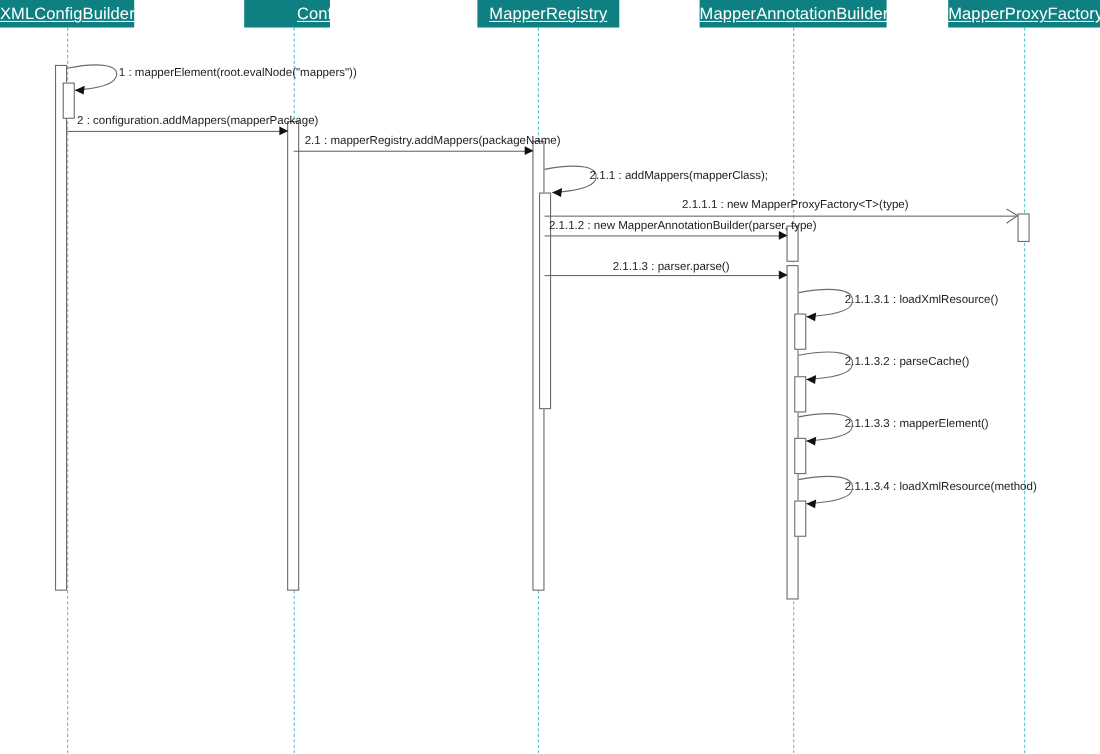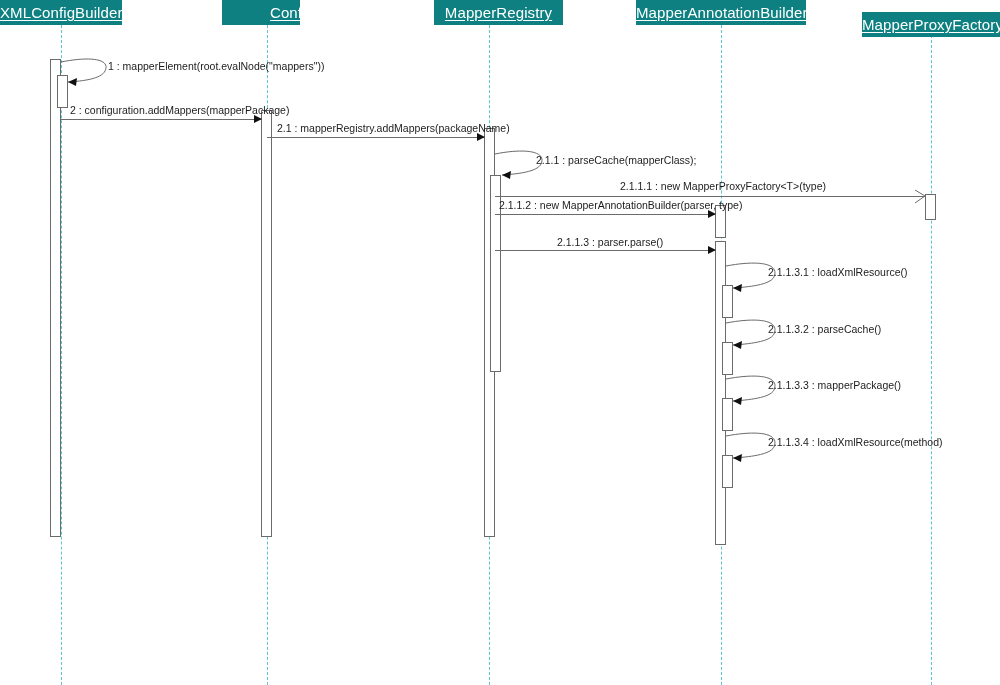--- a/index.html
+++ b/index.html
@@ -92,21 +92,21 @@
   </div>
   <div class="lifeline-head" style="left:222px; width:78px;  top:0;padding-left:48px;">
     <span>Configuration</span>
   </div>
   <div class="lifeline-head" style="left:434px; width:129px; top:0;">
     <span>MapperRegistry</span>
   </div>
   <div class="lifeline-head" style="left:636px; width:170px; top:0;">
     <span>MapperAnnotationBuilder</span>
   </div>
-  <div class="lifeline-head" style="left:862px; width:138px; top:12px;">
+  <div class="lifeline-head" style="left:862px; width:138px; top:0;">
     <span>MapperProxyFactory</span>
   </div>
 
   <div class="activation" style="left:50px;  top:59px;  height:478px;"></div>
   <div class="activation" style="left:57px;  top:75px;  height:33px;"></div>
 
   <div class="activation" style="left:261px; top:110px; height:427px;"></div>
 
   <div class="activation" style="left:484px; top:128px; height:409px;"></div>
   <div class="activation" style="left:490px; top:175px; height:197px;"></div>
@@ -135,21 +135,21 @@
   <div class="msg-line" style="left:267px; top:137px; width:217px;"></div>
   <div class="arrow-solid" style="left:477px; top:133px;"></div>
   <div class="msg-label" style="left:277px; top:122px;">2.1 : mapperRegistry.addMappers(packageName)</div>
 
   <div class="selfloop" style="left:495px; top:150px;">
     <svg width="60" height="34" viewBox="0 0 60 34">
       <path d="M0,4 C30,-2 52,1 46,14 C42,22 22,24 7,25" fill="none" stroke="#6b6b6b" stroke-width="1"></path>
       <polygon points="7,25 16,21 15,29" fill="#111111"></polygon>
     </svg>
   </div>
-  <div class="msg-label" style="left:536px; top:154px;">2.1.1 : parseCache(mapperClass);</div>
+  <div class="msg-label" style="left:536px; top:154px;">2.1.1 : addMappers(mapperClass);</div>
 
   <div class="msg-line" style="left:495px; top:196px; width:430px;"></div>
   <div class="openarrow" style="left:913px; top:188px;">
     <svg width="16" height="18" viewBox="0 0 16 18">
       <path d="M2,2 L12,8 L2,15" fill="none" stroke="#6b6b6b" stroke-width="1"></path>
     </svg>
   </div>
   <div class="msg-label" style="left:620px; top:180px;">2.1.1.1 : new MapperProxyFactory&lt;T&gt;(type)</div>
 
   <div class="msg-line" style="left:495px; top:214px; width:220px;"></div>
@@ -175,21 +175,21 @@
     </svg>
   </div>
   <div class="msg-label" style="left:768px; top:323px;">2.1.1.3.2 : parseCache()</div>
 
   <div class="selfloop" style="left:726px; top:375px;">
     <svg width="62" height="34" viewBox="0 0 62 34">
       <path d="M0,4 C32,-2 54,1 48,15 C44,23 22,25 7,26" fill="none" stroke="#6b6b6b" stroke-width="1"></path>
       <polygon points="7,26 16,22 15,30" fill="#111111"></polygon>
     </svg>
   </div>
-  <div class="msg-label" style="left:768px; top:379px;">2.1.1.3.3 : mapperPackage()</div>
+  <div class="msg-label" style="left:768px; top:379px;">2.1.1.3.3 : mapperElement()</div>
 
   <div class="selfloop" style="left:726px; top:432px;">
     <svg width="62" height="34" viewBox="0 0 62 34">
       <path d="M0,4 C32,-2 54,1 48,15 C44,23 22,25 7,26" fill="none" stroke="#6b6b6b" stroke-width="1"></path>
       <polygon points="7,26 16,22 15,30" fill="#111111"></polygon>
     </svg>
   </div>
   <div class="msg-label" style="left:768px; top:436px;">2.1.1.3.4 : loadXmlResource(method)</div>
 
 </div>

